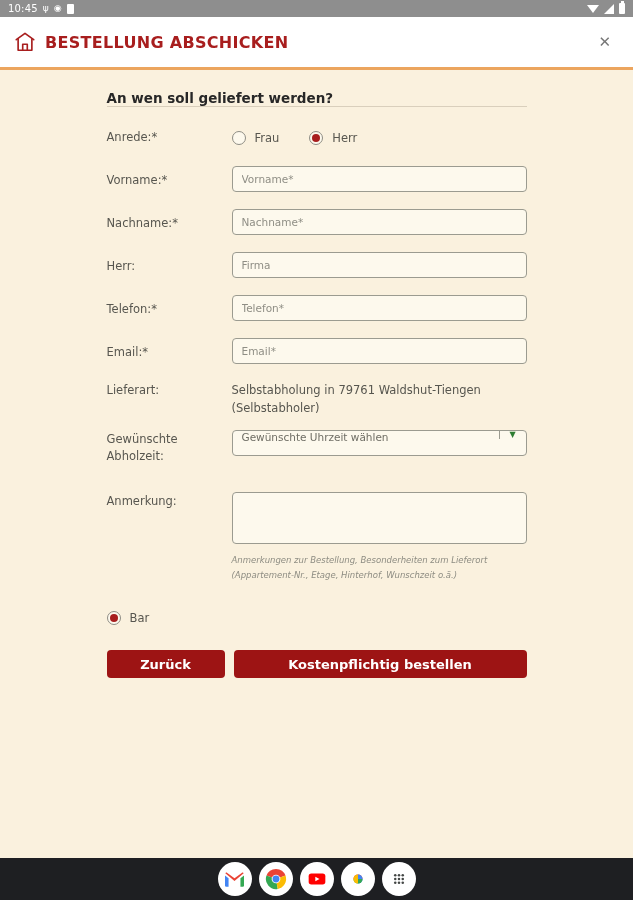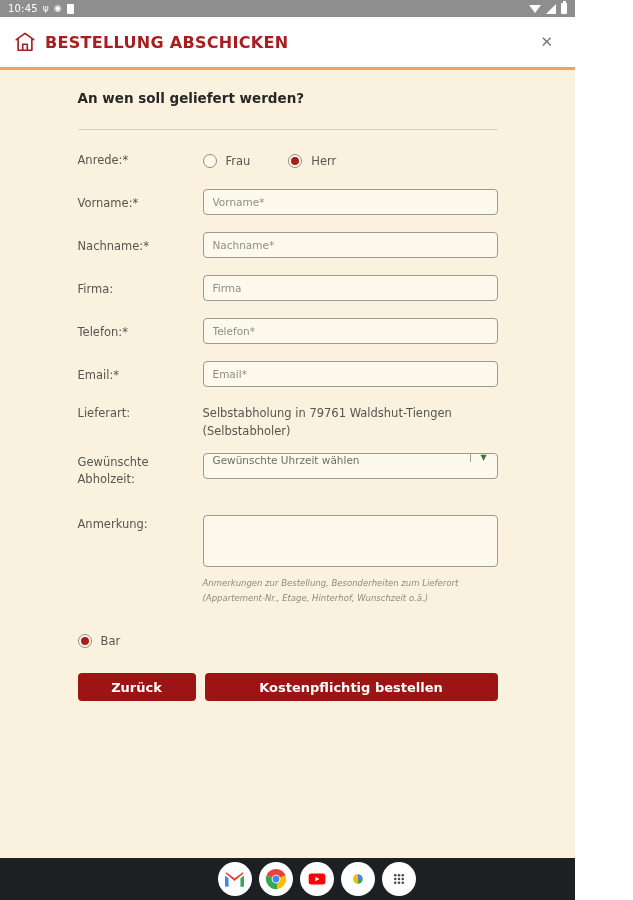--- a/index.html
+++ b/index.html
@@ -1,17 +1,17 @@
 <!DOCTYPE html>
 <html><head>
 <meta charset="utf-8">
 <style>
   * { margin:0; padding:0; box-sizing:border-box; }
   html,body { width:633px; height:900px; font-family:"DejaVu Sans", sans-serif; }
-  .screen { position:relative; width:575px; height:900px; overflow:hidden; background:#0c4a6e; }
+  .screen { position:relative; width:633px; height:900px; overflow:hidden; background:#0c4a6e; }
 
   
   .status-bar { height:17px; background:#8E8E8E; display:flex; align-items:center;
     justify-content:space-between; padding:0 8px; color:#fff; font-size:10px; }
   .sb-left, .sb-right { display:flex; align-items:center; gap:5px; }
   .sb-time { font-size:10px; letter-spacing:.2px; }
   .sb-glyph { font-size:9px; line-height:1; }
   .sb-sim { width:7px; height:10px; background:#fff; border-radius:1px; }
   .sb-wifi { width:0; height:0; border-left:6px solid transparent; border-right:6px solid transparent; border-top:8px solid #fff; }
   .sb-signal { width:0; height:0; border-left:10px solid transparent; border-bottom:10px solid #fff; }
@@ -23,33 +23,33 @@
   .home-icon { margin-right:9px; display:flex; }
   .app-title { font-size:16px; font-weight:800; color:#A81E1E; letter-spacing:.3px; }
   .header-spacer { flex:1; }
   .close-btn { color:#777; font-size:15px; line-height:1; cursor:default; padding:4px; }
   .orange-line { height:3px; background:#ECA55E; }
 
   
   .page-body { height:788px; background:#FAF1DE; overflow:hidden; }
   .content { width:420px; margin:0 auto; padding-top:20px; }
 
-  .section-heading { font-size:13.5px; font-weight:bold; color:#272727; padding-bottom:23px;
+  .section-heading { font-size:13.5px; font-weight:bold; color:#272727; padding-bottom:0;
     border-bottom:1px solid #d9cfbc; margin-bottom:21px; }
 
   .form-row { display:flex; margin-bottom:17px; }
   .row-label { width:125px; flex:none; font-size:11.5px; color:#57564F; line-height:1.5; padding-top:6px; }
   .row-label.no-pad { padding-top:1px; }
   .control { flex:1; min-width:0; }
 
   .text-input { width:100%; height:26px; border:1px solid #9B9B90; border-radius:4px;
     background:#FDF9ED; font-family:"DejaVu Sans", sans-serif; font-size:10.5px; color:#3a3a36; padding:10px 9px; outline:none; }
   .text-input::placeholder { color:#8F8E85; opacity:1; }
 
-  .radio-group { display:flex; align-items:center; gap:38px; padding-top:2px; }
+  .radio-group { display:flex; align-items:center; gap:30px; padding-top:2px; }
   .radio-opt { display:flex; align-items:center; gap:9px; font-size:11.5px; color:#57564F; }
   .radio-circle { width:14px; height:14px; border-radius:50%; border:1.5px solid #8E8D84;
     background:#FDF9ED; display:flex; align-items:center; justify-content:center; flex:none; }
   .radio-circle.checked:after { content:""; width:8px; height:8px; border-radius:50%; background:#A81E1E; }
 
   .static-text { font-size:11.5px; color:#57564F; line-height:1.55; padding-top:1px; }
 
   .select-box { height:26px; border:1px solid #9B9B90; border-radius:4px; background:#FDF9ED;
     display:flex; align-items:flex-start; overflow:hidden; cursor:default; }
   .select-value { flex:1; display:flex; align-items:center; padding:0 9px; font-size:10.5px; color:#6F6E65; }
@@ -138,21 +138,21 @@
       </div>
 
       <div class="form-row">
         <div class="row-label">Nachname:*</div>
         <div class="control">
           <input class="text-input" type="text" placeholder="Nachname*" style="">
         </div>
       </div>
 
       <div class="form-row">
-        <div class="row-label">Firma:</div>
+        <div class="row-label">Herr:</div>
         <div class="control">
           <input class="text-input" type="text" placeholder="Firma" style="">
         </div>
       </div>
 
       <div class="form-row">
         <div class="row-label">Telefon:*</div>
         <div class="control">
           <input class="text-input" type="text" placeholder="Telefon*" style="">
         </div>

